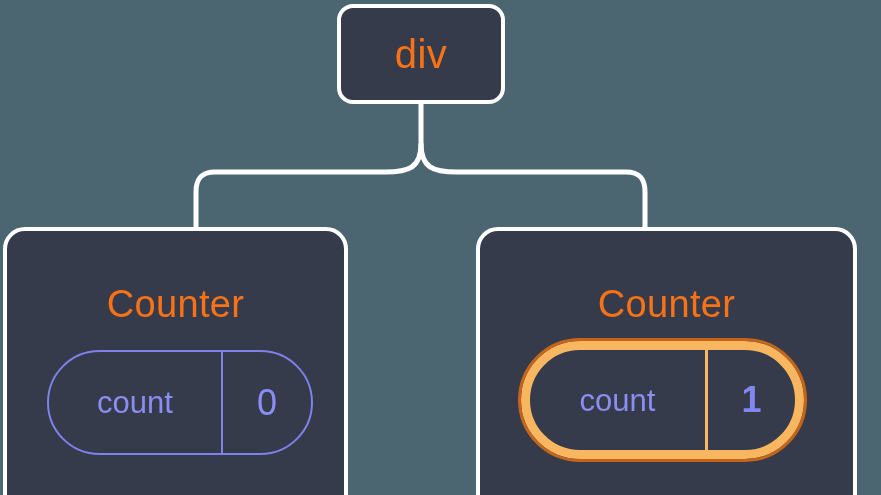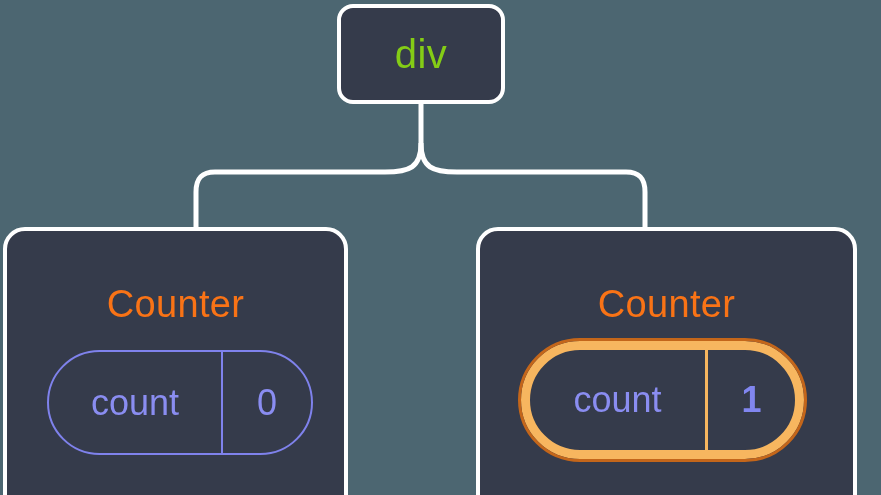--- a/index.html
+++ b/index.html
@@ -39,21 +39,21 @@
     left: 337px;
     top: 4px;
     width: 168px;
     height: 100px;
     border-radius: 16px;
     display: flex;
     align-items: center;
     justify-content: center;
   }
   .node-div-label {
-    color: #84cc16;
+    color: #f97316;
     font-size: 40px;
     letter-spacing: 0.5px;
     line-height: 1;
   }
 
   #node-counter-left {
     left: 3px;
     top: 227px;
     width: 345px;
     height: 290px;
@@ -124,21 +124,21 @@
   .pill-highlight .pill-divider {
     background: #f7b65f;
     width: 3px;
   }
 
   .pill-name {
     flex: 0 0 auto;
     display: flex;
     align-items: center;
     justify-content: center;
-    font-size: 36px;
+    font-size: 31px;
     line-height: 1;
   }
   .pill-plain .pill-name { width: 172px; }
   .pill-highlight .pill-name { width: 175px; }
 
   .pill-divider {
     flex: 0 0 auto;
     align-self: stretch;
   }
 

